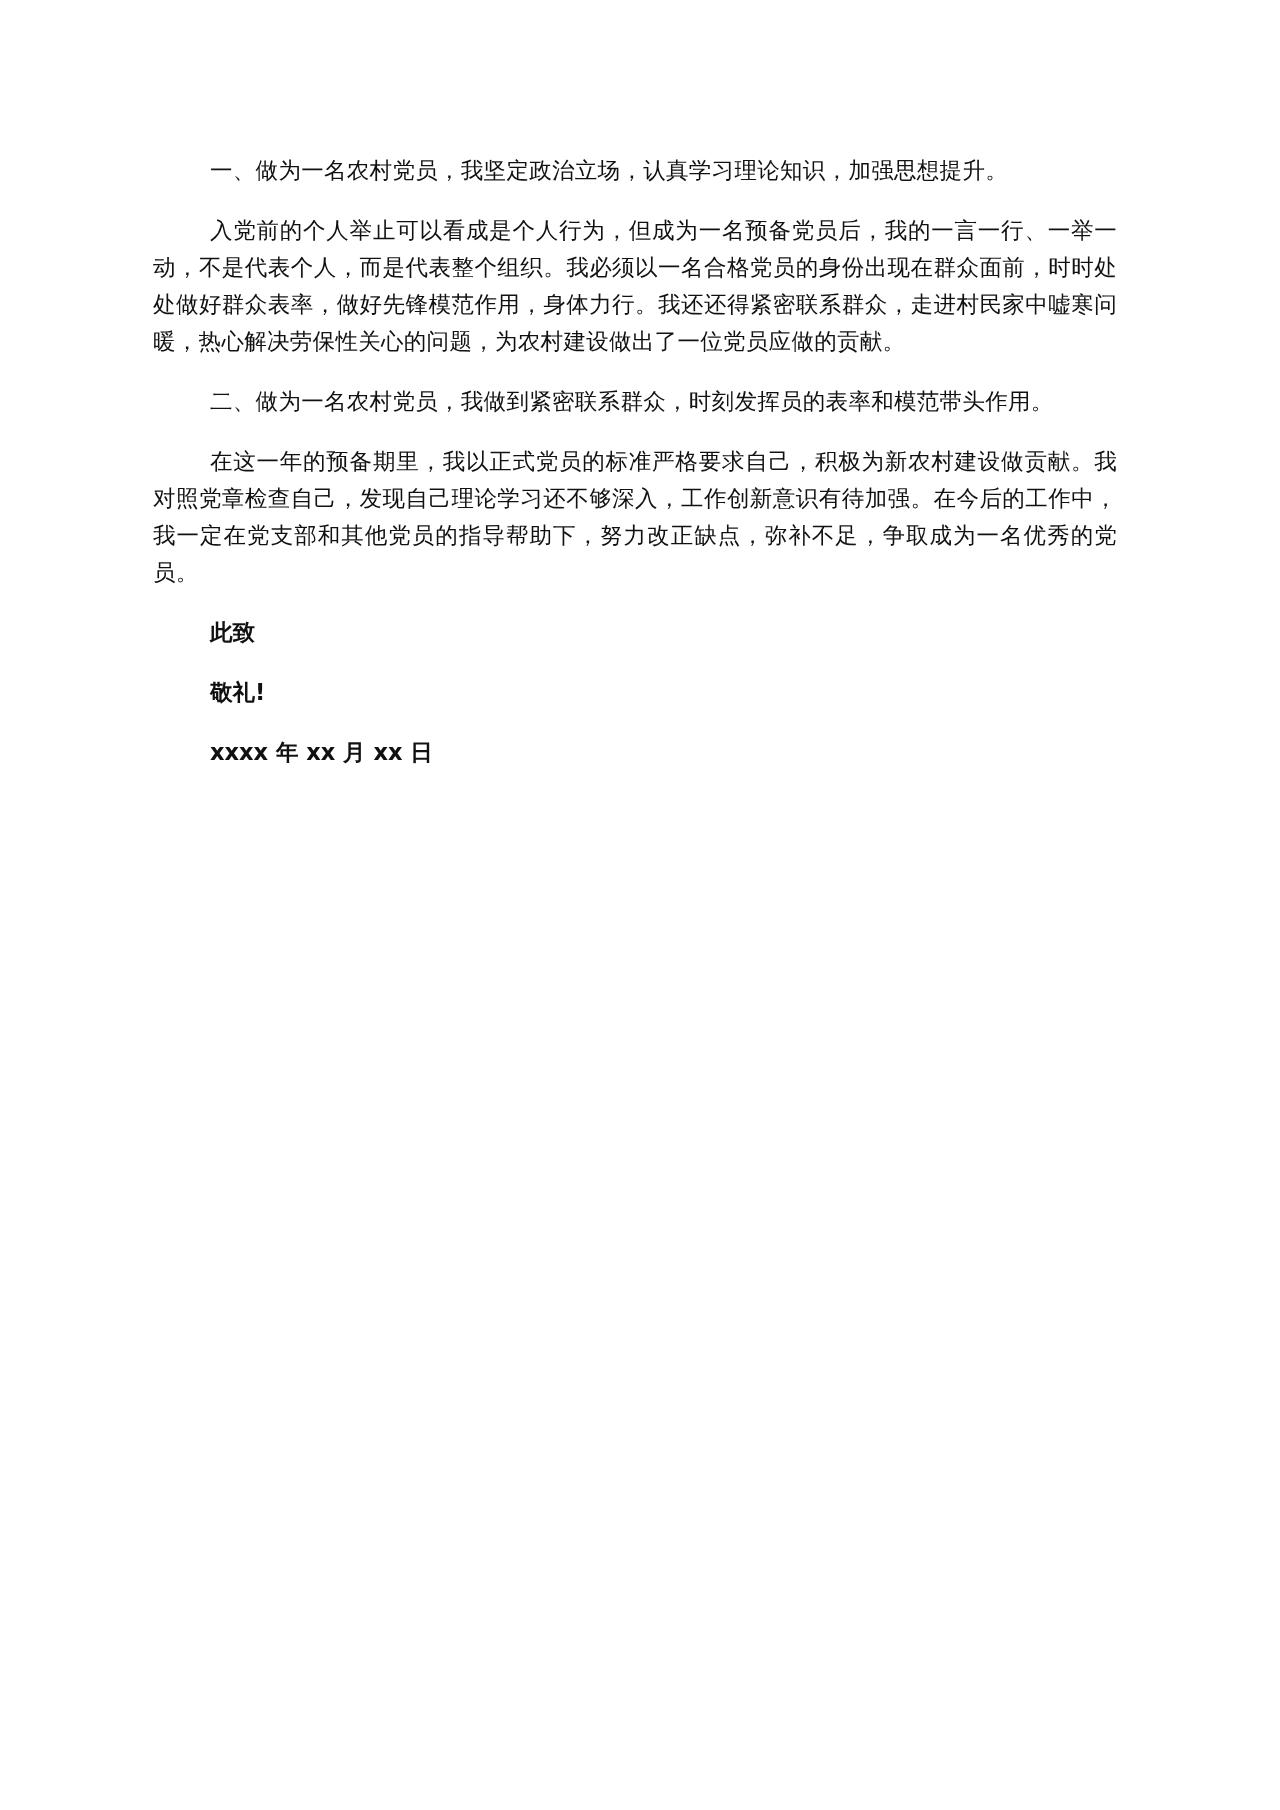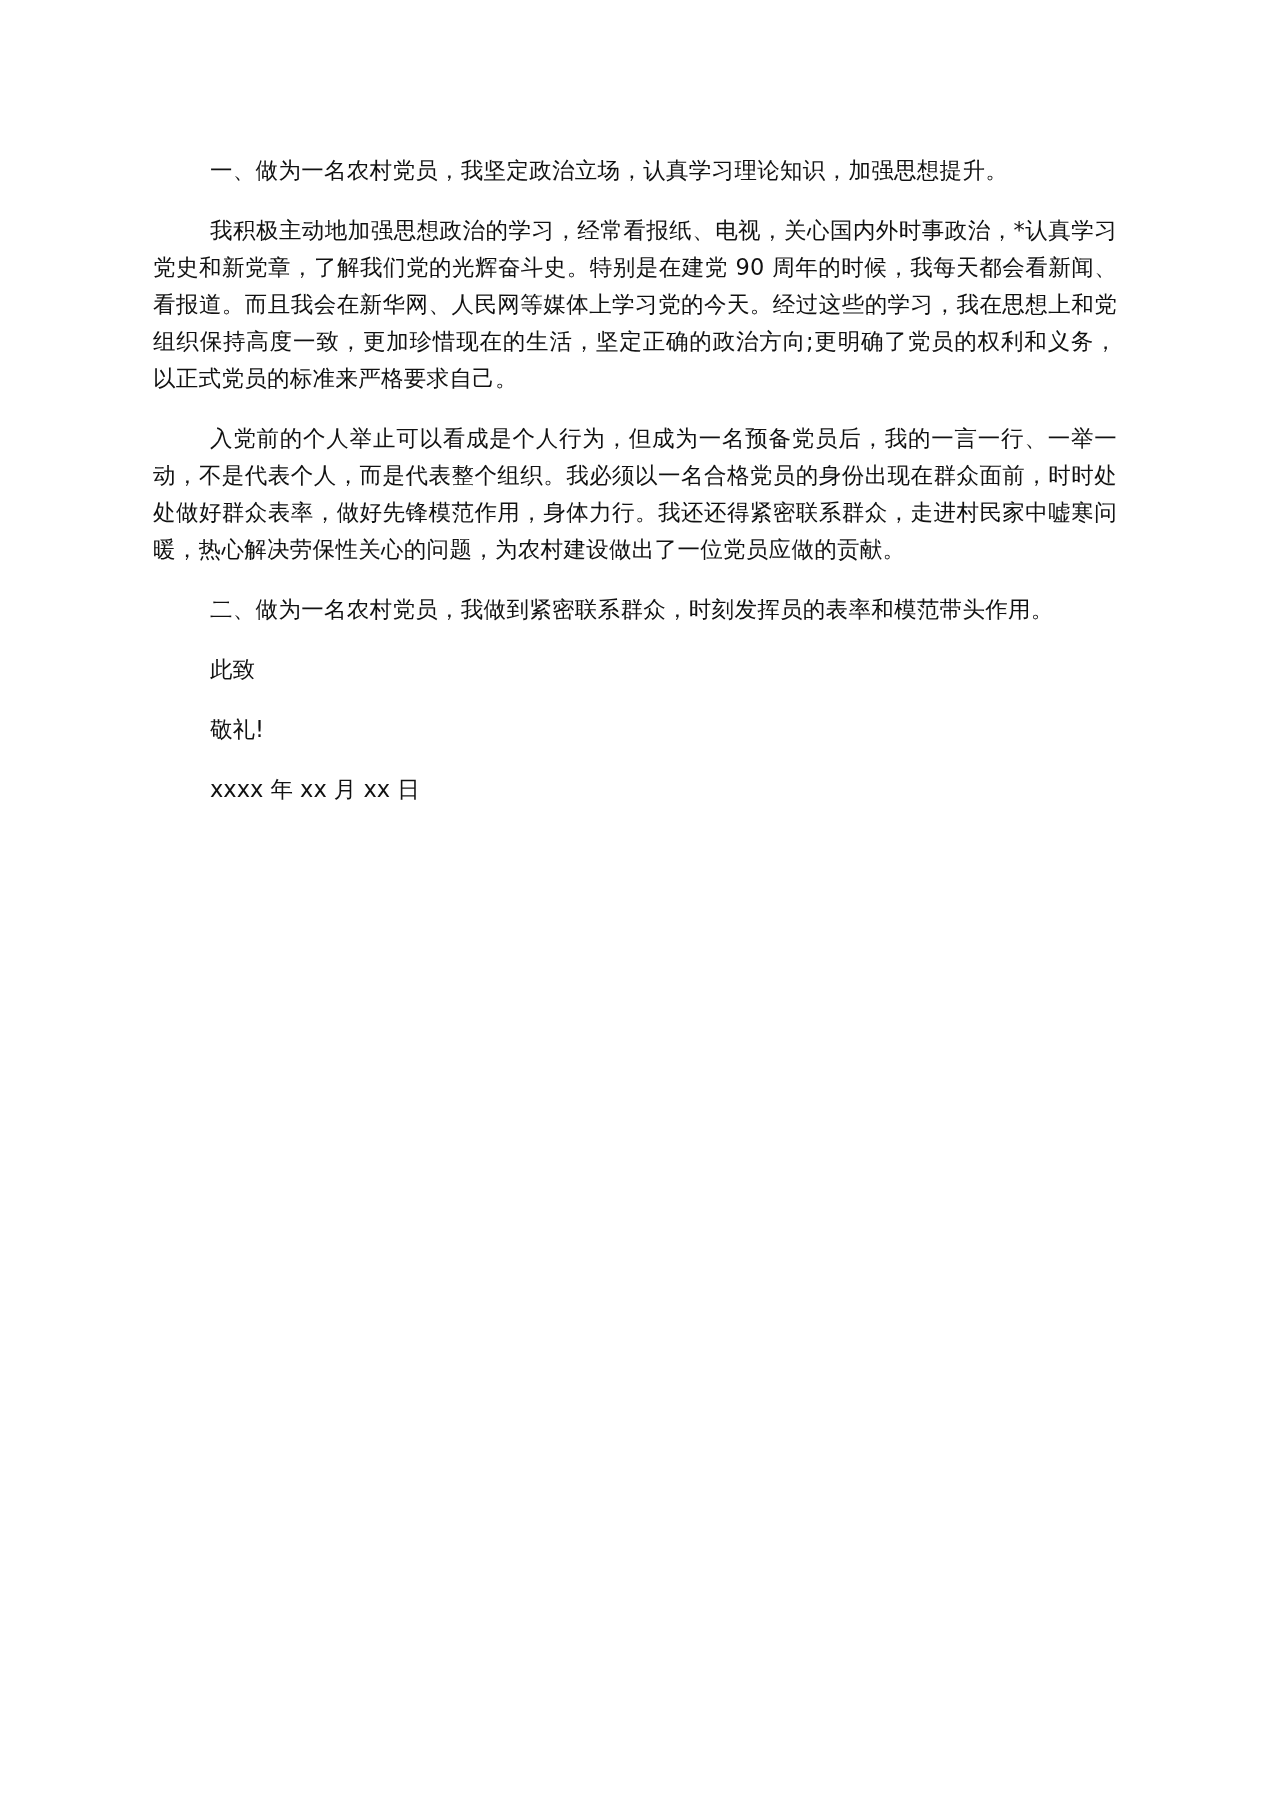--- a/index.html
+++ b/index.html
@@ -3,26 +3,26 @@
 <meta charset="utf-8">
 <style>
   html, body { margin: 0; padding: 0; background: #ffffff; }
   body { width: 1280px; height: 1810px; position: relative; overflow: hidden; }
   .page {
     position: absolute; left: 153px; top: 152px; width: 980px;
     font-family: "DejaVu Sans", sans-serif; font-size: 22.5px; color: #111;
     line-height: 37px;
   }
   .para { margin: 0 16px 23px 0; text-indent: 57px; text-align: justify; letter-spacing: 0.3px; }
-  .closing { margin: 0 0 23px 0; padding-left: 57px; }
+  .closing { margin: 0 0 23px 0; padding-left: 57px; font-weight: bold; }
 </style>
 </head>
 <body>
 
 <div class="page">
   <p class="para">一、做为一名农村党员，我坚定政治立场，认真学习理论知识，加强思想提升。</p>
-  <p class="para">我积极主动地加强思想政治的学习，经常看报纸、电视，关心国内外时事政治，*认真学习党史和新党章，了解我们党的光辉奋斗史。特别是在建党 90 周年的时候，我每天都会看新闻、看报道。而且我会在新华网、人民网等媒体上学习党的今天。经过这些的学习，我在思想上和党组织保持高度一致，更加珍惜现在的生活，坚定正确的政治方向;更明确了党员的权利和义务，以正式党员的标准来严格要求自己。</p>
   <p class="para">入党前的个人举止可以看成是个人行为，但成为一名预备党员后，我的一言一行、一举一动，不是代表个人，而是代表整个组织。我必须以一名合格党员的身份出现在群众面前，时时处处做好群众表率，做好先锋模范作用，身体力行。我还还得紧密联系群众，走进村民家中嘘寒问暖，热心解决劳保性关心的问题，为农村建设做出了一位党员应做的贡献。</p>
   <p class="para">二、做为一名农村党员，我做到紧密联系群众，时刻发挥员的表率和模范带头作用。</p>
+  <p class="para">在这一年的预备期里，我以正式党员的标准严格要求自己，积极为新农村建设做贡献。我对照党章检查自己，发现自己理论学习还不够深入，工作创新意识有待加强。在今后的工作中，我一定在党支部和其他党员的指导帮助下，努力改正缺点，弥补不足，争取成为一名优秀的党员。</p>
   <p class="closing">此致</p>
   <p class="closing">敬礼!</p>
   <p class="closing">xxxx 年 xx 月 xx 日</p>
 </div>
 
 </body></html>

